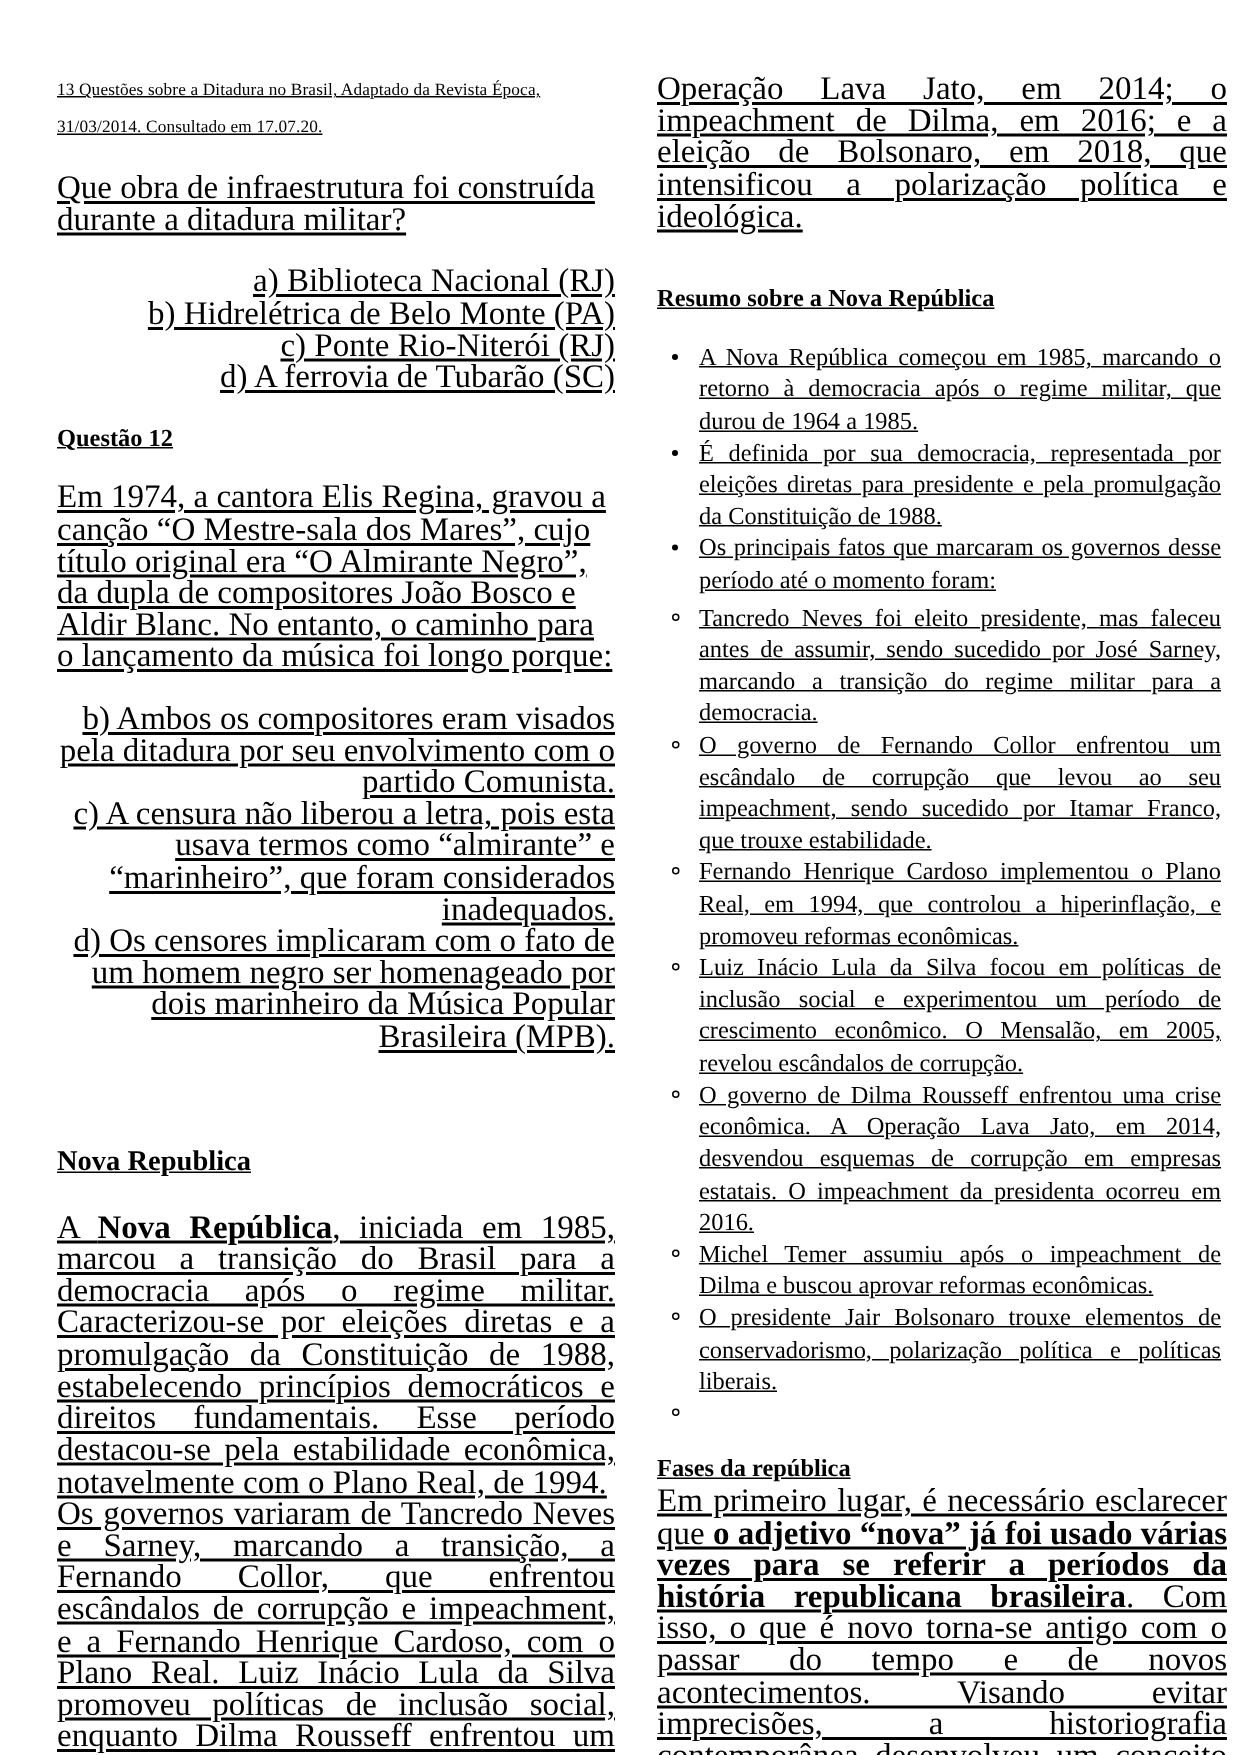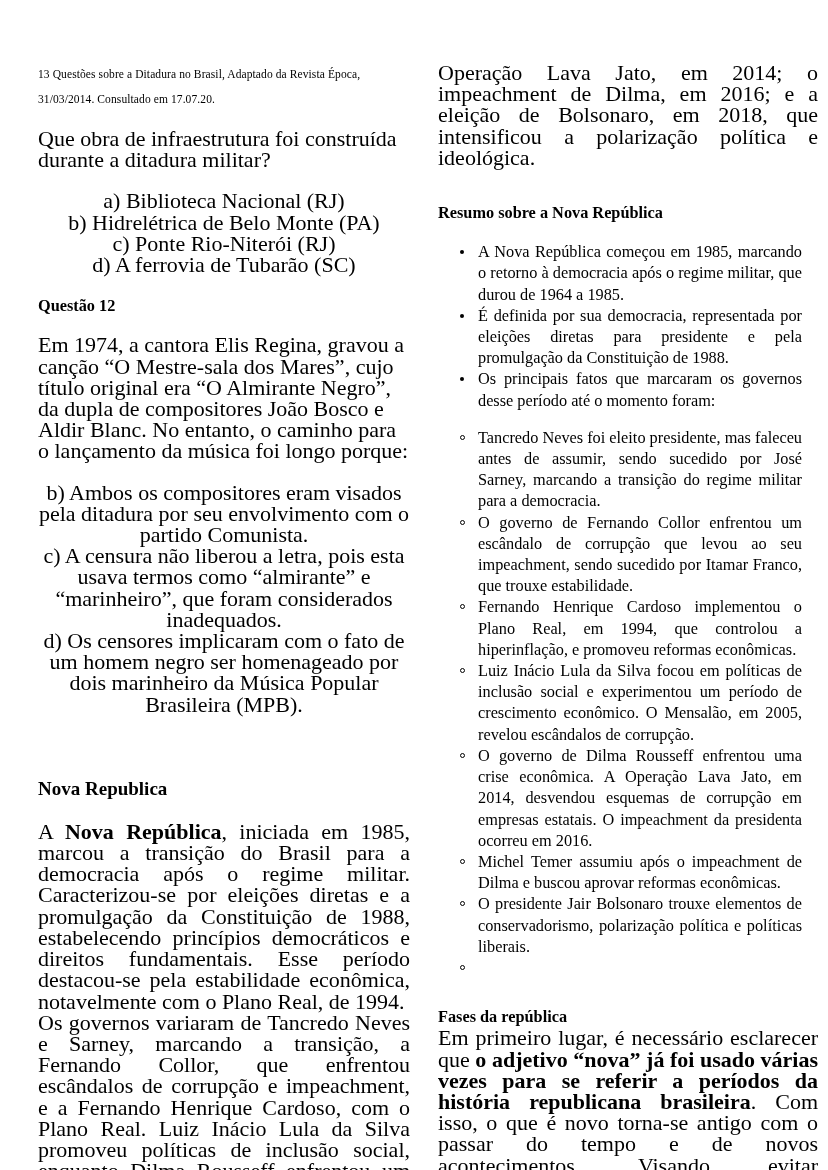--- a/index.html
+++ b/index.html
@@ -12,21 +12,22 @@
     height: 1170px;
     font-family: "Liberation Serif", "DejaVu Serif", serif;
     color: #000000;
     overflow: hidden;
   }
   .page {
     position: relative;
     width: 828px;
     height: 1170px;
     box-sizing: border-box;
-    padding: 62px 30px 10px 38px;
+    padding: 48px 30px 10px 38px;
+    text-decoration: underline;
   }
   .columns {
     display: flex;
     gap: 28px;
     align-items: flex-start;
   }
   .col {
     width: 372px;
     flex: 0 0 372px;
   }
@@ -48,21 +49,21 @@
   p {
     margin: 0;
     font-size: 22px;
     line-height: 21.2px;
   }
   .q-prompt {
     text-align: left;
     margin-bottom: 20px;
   }
   .opts {
-    text-align: center;
+    text-align: right;
     margin-bottom: 20px;
   }
   .heading {
     font-weight: bold;
     font-size: 16.3px;
     line-height: 21.2px;
     margin: 0 0 18px 0;
   }
   .heading-lg {
     font-weight: bold;
@@ -79,21 +80,21 @@
   }
   .spacer-12 { height: 12px; }
   .spacer-34 { height: 34px; }
   .spacer-42 { height: 42px; }
 
   b, strong { font-weight: bold; }
 
   
   ul.lvl1, ul.lvl2 {
     list-style: none;
-    margin: 16px;
+    margin: 4px;
     padding: 0;
   }
   ul.lvl1 > li, ul.lvl2 > li {
     position: relative;
     padding-left: 24px;
     font-size: 16.3px;
     line-height: 21.2px;
     text-align: justify;
     text-justify: inter-word;
     margin: 0;

